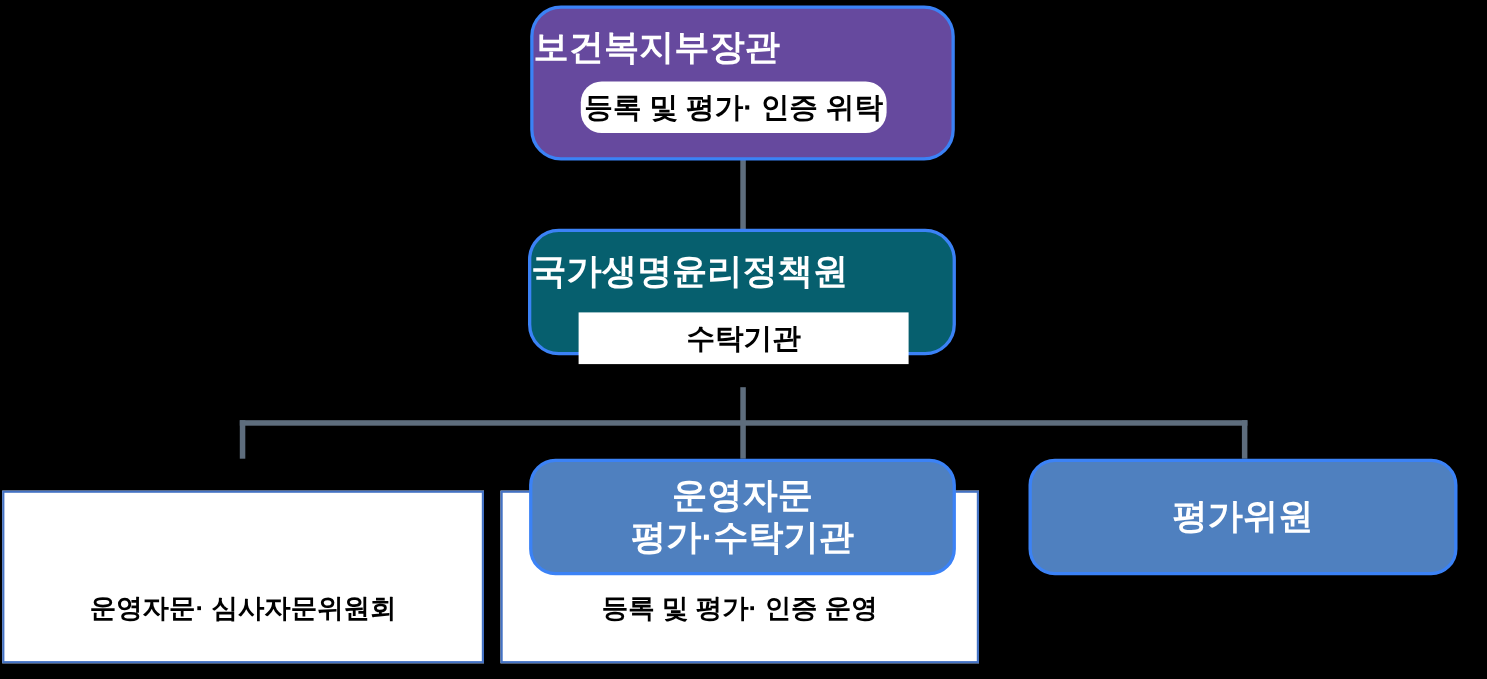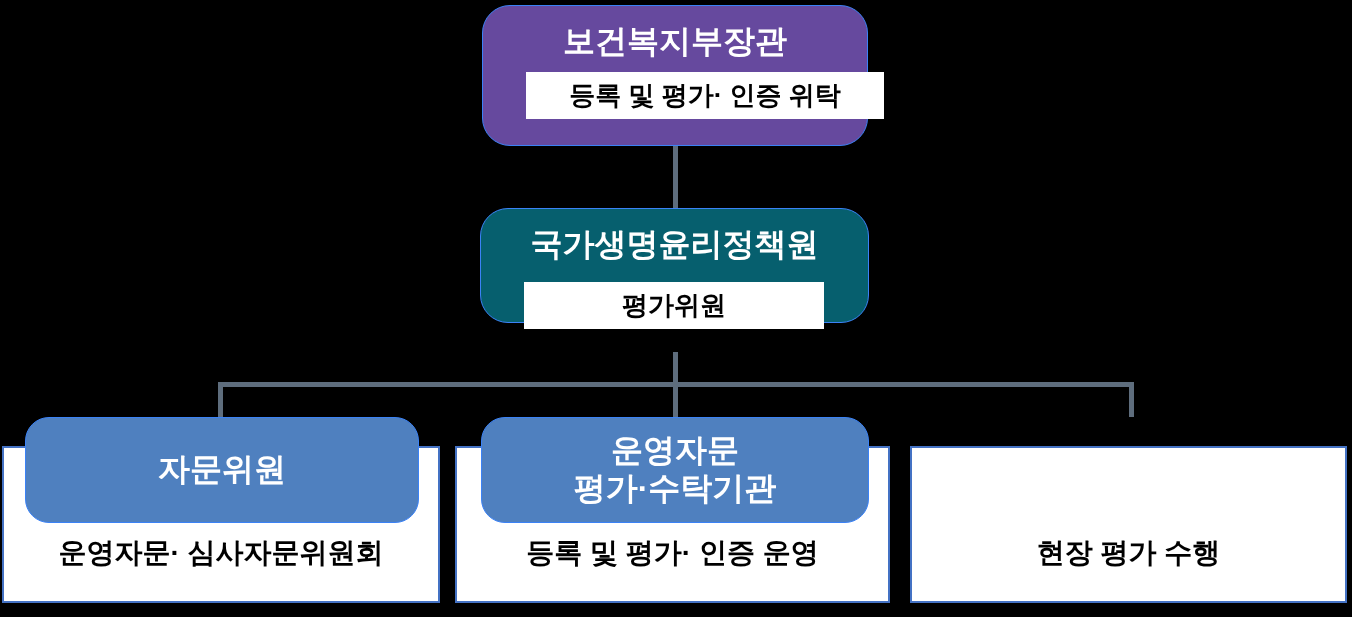--- a/index.html
+++ b/index.html
@@ -17,24 +17,24 @@
   .conn-top-v      { left: 673px; top: 145px; width: 5px; height: 65px; }
   .conn-mid-v      { left: 673px; top: 352px; width: 5px; height: 65px; }
   .conn-h          { left: 218px; top: 382px; width: 916px; height: 5px; }
   .conn-left-v     { left: 218px; top: 382px; width: 5px; height: 35px; }
   .conn-right-v    { left: 1129px; top: 382px; width: 5px; height: 35px; }
 
   
   .node {
     position: absolute;
     box-sizing: border-box;
-    border: 1px solid #3b82f6;
+    border: 3px solid #3b82f6;
     border-radius: 28px;
     color: #fff;
-    text-align: center;
+    text-align: left;
   }
   .node-minister  { left: 482px; top: 5px;   width: 386px; height: 141px; background: var(--purple, #66499E); }
   .node-institute { left: 480px; top: 208px; width: 389px; height: 115px; background: var(--teal, #065F6E); }
   .child-box {
     border-radius: 24px;
     background: var(--blue, #4F80BF);
     height: 106px;
     top: 417px;
     display: flex;
     flex-direction: column;
@@ -62,21 +62,21 @@
   .inner-label {
     position: absolute;
     background: #fff;
     color: #000;
     font-size: 26px;
     display: flex;
     align-items: center;
     justify-content: center;
     white-space: nowrap;
   }
-  .inner-minister  { left: 43px; top: 66px; width: 358px; height: 47px; }
+  .inner-minister  { left: 43px; top: 66px; width: 278px; height: 47px; border-radius: 19px; }
   .inner-institute { left: 43px; top: 73px; width: 300px; height: 47px; }
 
   
   .panel {
     position: absolute;
     box-sizing: border-box;
     top: 446px;
     height: 157px;
     background: #fff;
     border: 2px solid var(--panel_border, #4472C4);
@@ -86,56 +86,53 @@
   .panel-right  { left: 910px; width: 437px; }
   .panel-label {
     position: absolute;
     left: 0; right: 0;
     top: 77px;
     height: 55px;
     display: flex;
     align-items: center;
     justify-content: center;
     color: #000;
-    font-size: 28px;
+    font-size: 24px;
     white-space: nowrap;
   }
 </style>
 </head>
 <body>
 
 <div class="canvas">
 
   <div class="connector conn-top-v"></div>
   <div class="connector conn-mid-v"></div>
   <div class="connector conn-h"></div>
   <div class="connector conn-left-v"></div>
   <div class="connector conn-right-v"></div>
 
   <div class="panel panel-left">
     <div class="panel-label">운영자문· 심사자문위원회</div>
   </div>
   <div class="panel panel-center">
     <div class="panel-label">등록 및 평가· 인증 운영</div>
   </div>
-  <div class="panel panel-right">
-    <div class="panel-label">현장 평가 수행</div>
-  </div>
 
   <div class="node node-minister">
     <div class="node-title">보건복지부장관</div>
     <div class="inner-label inner-minister">등록 및 평가· 인증 위탁</div>
   </div>
 
   <div class="node node-institute">
     <div class="node-title">국가생명윤리정책원</div>
-    <div class="inner-label inner-institute">평가위원</div>
+    <div class="inner-label inner-institute">수탁기관</div>
   </div>
 
-  <div class="node child-box child-advisors">
-    <div class="node-title">자문위원</div>
-  </div>
   <div class="node child-box child-secretariat">
     <div class="node-title">운영자문</div>
     <div class="node-title">평가·수탁기관</div>
+  </div>
+  <div class="node child-box child-evaluators">
+    <div class="node-title">평가위원</div>
   </div>
 
 </div>
 
 </body></html>

